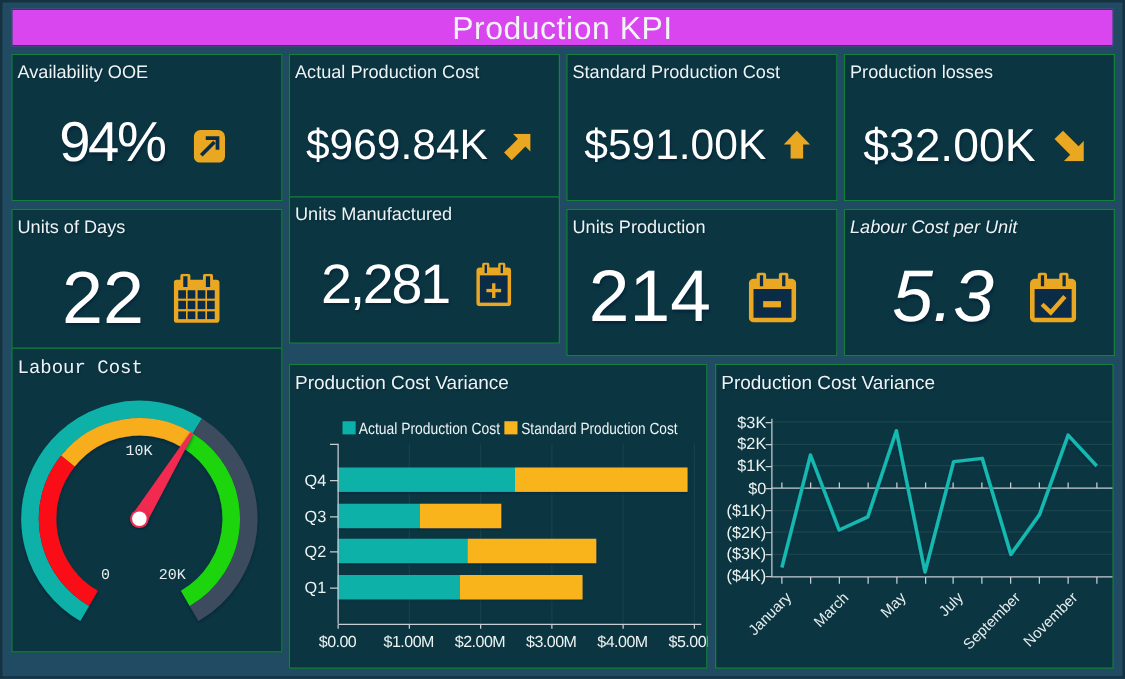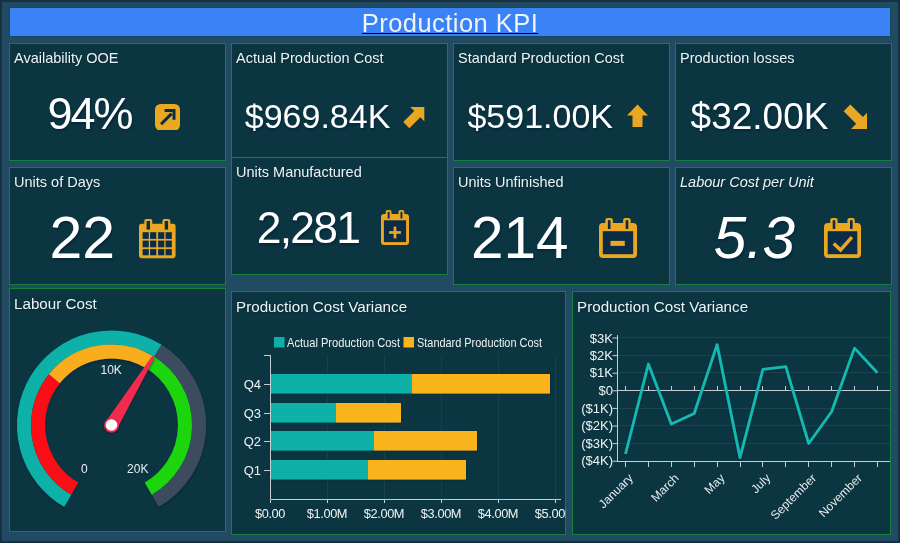--- a/index.html
+++ b/index.html
@@ -4,21 +4,21 @@
 <style>
 html,body{margin:0;padding:0;}
 *{-webkit-font-smoothing:antialiased;}
 body{width:900px;height:543px;background:#204b63;font-family:"Liberation Sans",sans-serif;position:relative;overflow:hidden;}
 .edge{position:absolute;left:0;top:0;width:896px;height:539px;border:2px solid #16313f;}
 .card{position:absolute;background:#0b3641;border:1px solid #15803d;box-sizing:border-box;}
 .lbl{position:absolute;left:4px;top:6px;font-size:14.5px;color:#eef3f3;text-shadow:1px 1px 1px rgba(4,28,55,.5);}
 .vrow{position:absolute;left:0;width:100%;height:0;display:flex;align-items:center;justify-content:center;box-sizing:border-box;}
 .vrow svg{position:relative;flex:none;}
 .val{color:#ffffff;text-shadow:1px 2px 2px rgba(4,28,55,.6);line-height:1;}
-.titlebar{position:absolute;left:9px;top:7px;width:882px;height:30px;background:#3b82f6;border:1px solid #15485a;box-sizing:border-box;text-align:center;text-decoration:underline;}
+.titlebar{position:absolute;left:9px;top:7px;width:882px;height:30px;background:#d946ef;border:1px solid #15485a;box-sizing:border-box;text-align:center;}
 .titlebar span{font-size:25.5px;color:#f0f4f4;line-height:31px;letter-spacing:0.45px;}
 </style>
 </head>
 <body>
 <div class="edge"></div>
 <div class="titlebar"><span>Production KPI</span></div>
 
 <div class="card" style="left:9px;top:43px;width:217px;height:118px;">
   <div class="lbl">Availability OOE</div>
   <div class="vrow" style="top:69.5px;gap:21.5px;padding-right:7.5px;">
@@ -109,21 +109,21 @@
       <rect x="6.7" y="1.8" width="1.9" height="6.7" fill="#0b2c46"></rect>
       <rect x="19.5" y="1.8" width="1.9" height="6.7" fill="#0b2c46"></rect>
       <rect x="2.9" y="10.3" width="22.2" height="21.8" fill="#0b2c46"></rect>
       <rect x="8.1" y="21.1" width="11.8" height="2.7" fill="#e9a722"></rect>
       <rect x="12.65" y="16.6" width="2.7" height="11.8" fill="#e9a722"></rect>
     </svg>
   </div>
 </div>
 
 <div class="card" style="left:453px;top:167px;width:217px;height:118px;">
-  <div class="lbl">Units Unfinished</div>
+  <div class="lbl">Units Production</div>
   <div class="vrow" style="top:70px;gap:29.9px;padding-right:15.4px;">
     <span class="val" style="font-size:58.5px;">214</span>
     <svg width="38" height="40" viewBox="0 0 38 40" style="top:0px;">
       <g fill="#e9a722">
         <rect x="6.3" y="0" width="7.6" height="12" rx="2.2"></rect>
         <rect x="24.1" y="0" width="7.6" height="12" rx="2.2"></rect>
       </g>
       <rect x="0" y="5" width="38" height="35" rx="4" fill="#e9a722"></rect>
       <rect x="8.9" y="2.2" width="2.6" height="8.8" fill="#0b2c46"></rect>
       <rect x="26.7" y="2.2" width="2.6" height="8.8" fill="#0b2c46"></rect>
@@ -144,21 +144,21 @@
       </g>
       <rect x="0" y="5" width="37" height="35" rx="4" fill="#e9a722"></rect>
       <rect x="8.7" y="2.2" width="2.6" height="8.8" fill="#0b2c46"></rect>
       <rect x="26" y="2.2" width="2.6" height="8.8" fill="#0b2c46"></rect>
       <rect x="3.7" y="13.2" width="29.6" height="23" fill="#0b2c46"></rect>
       <path d="M9.7 25.4 L16.6 32 L27.9 19.2" stroke="#e9a722" stroke-width="3.5" fill="none"></path>
     </svg>
   </div>
 </div>
 
-<div class="card" style="left:9px;top:288px;width:217px;height:244px;">
+<div class="card" style="left:9px;top:278px;width:217px;height:244px;font-family:Liberation Mono, monospace;">
   <div class="lbl" style="font-size:15.2px;">Labour Cost</div>
   <svg width="217" height="244" viewBox="0 0 217 244" style="position:absolute;left:-1px;top:-1px;">
     <defs>
         <filter id="gsh" x="-10%" y="-10%" width="120%" height="120%">
           <feDropShadow dx="0" dy="1.5" stdDeviation="1.2" flood-color="#051d35" flood-opacity="0.65"></feDropShadow>
         </filter>
       </defs>
     <g filter="url(#gsh)">
     <path d="M58.75 212.78 A87.5 87.5 0 1 1 148.87 62.80" fill="none" stroke="#0bb1a8" stroke-width="14"></path>
     <path d="M148.87 62.80 A87.5 87.5 0 0 1 146.25 212.78" fill="none" stroke="#3d4c5f" stroke-width="14"></path>

